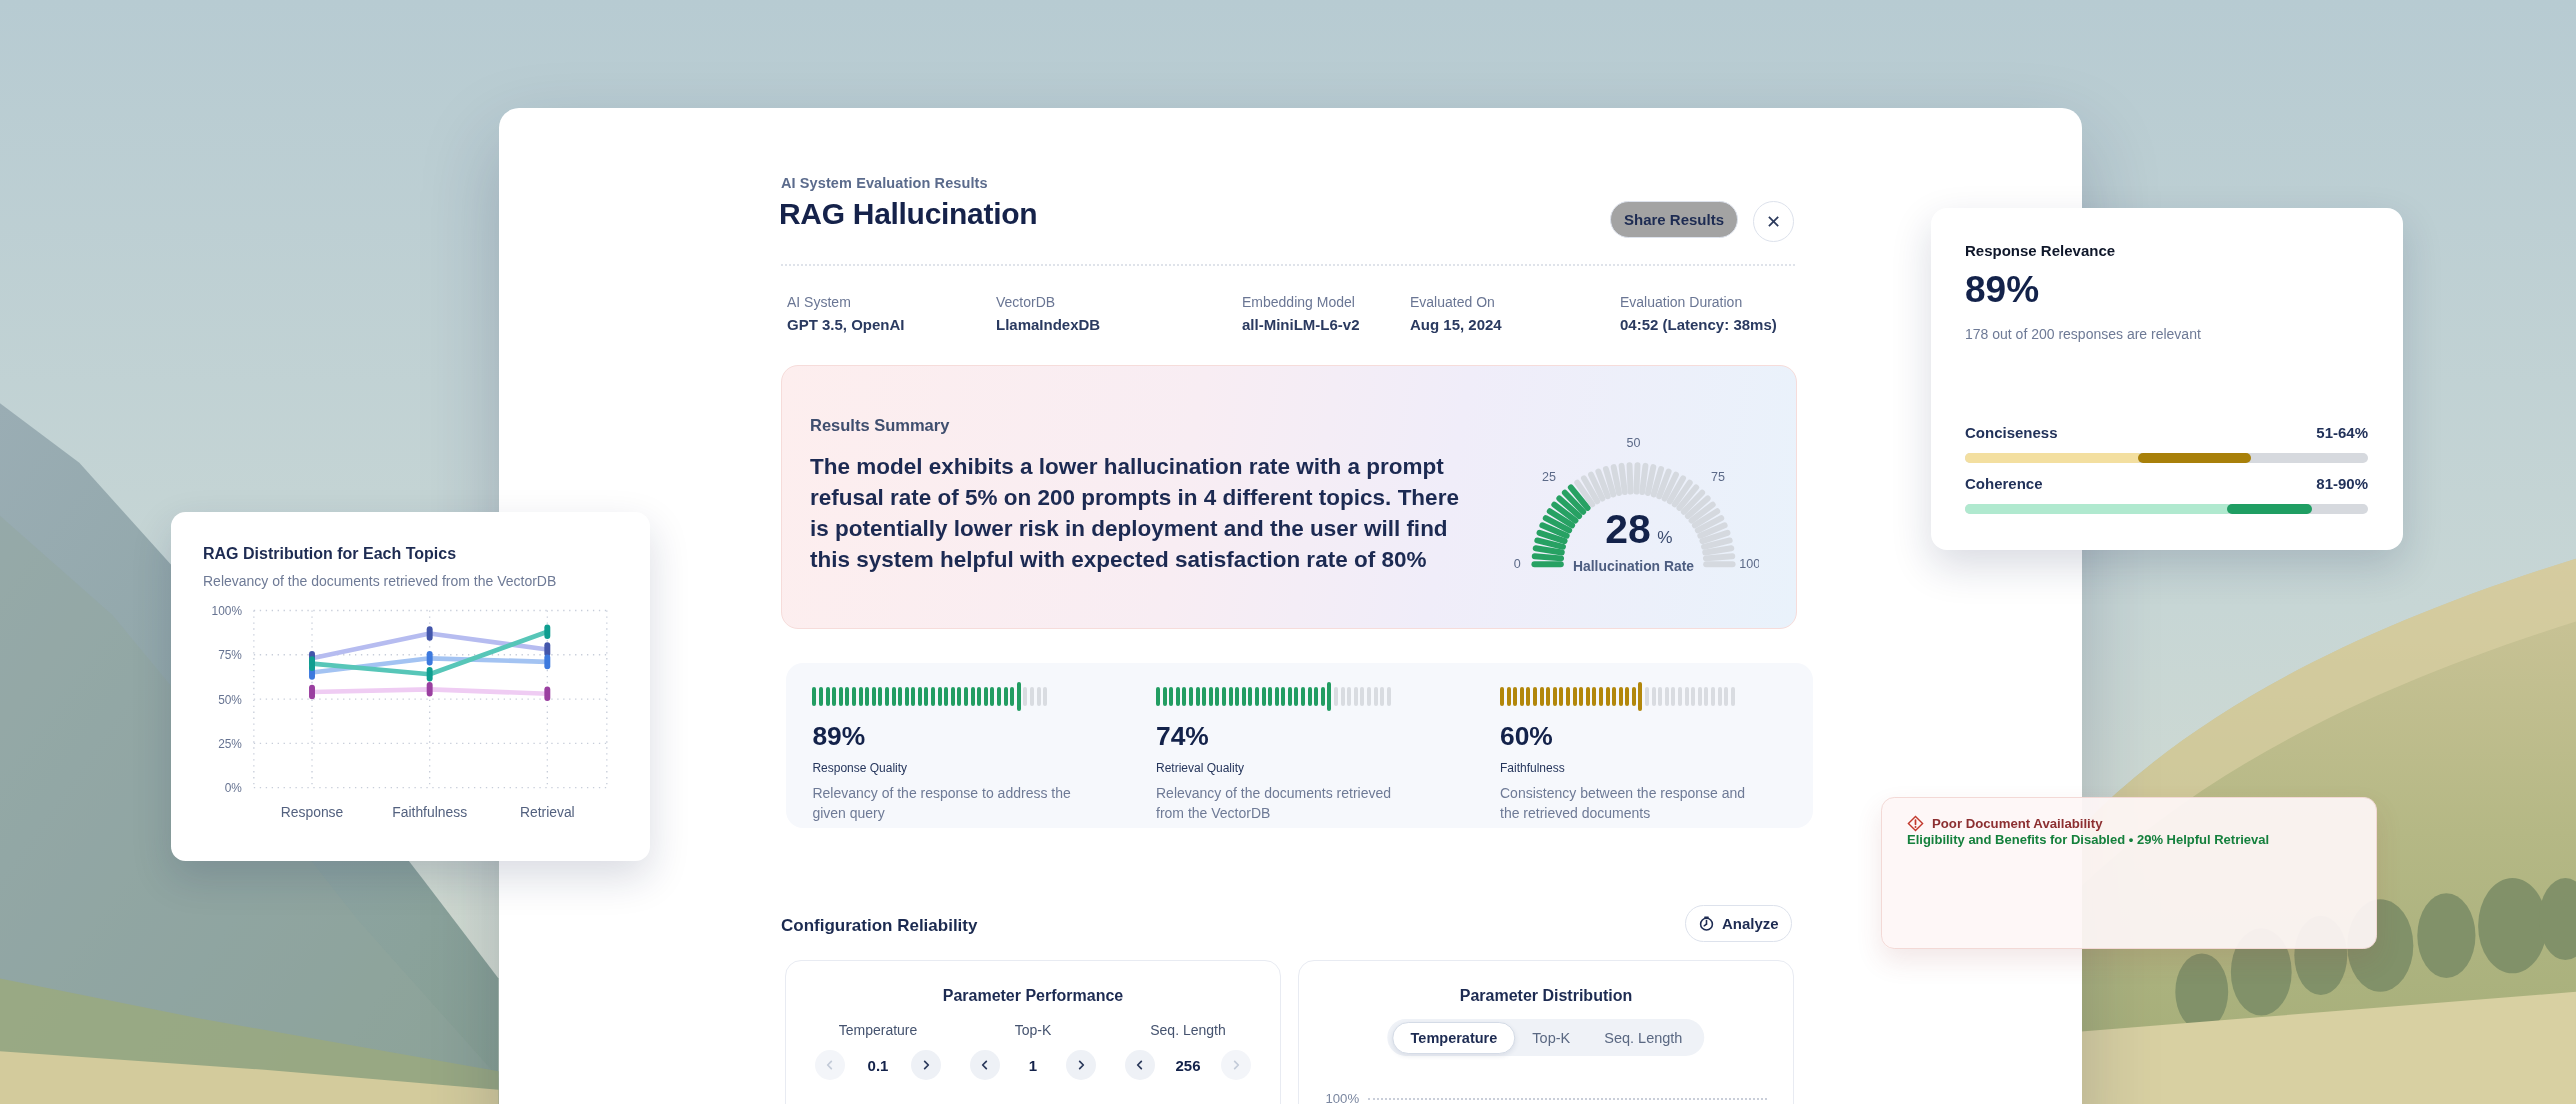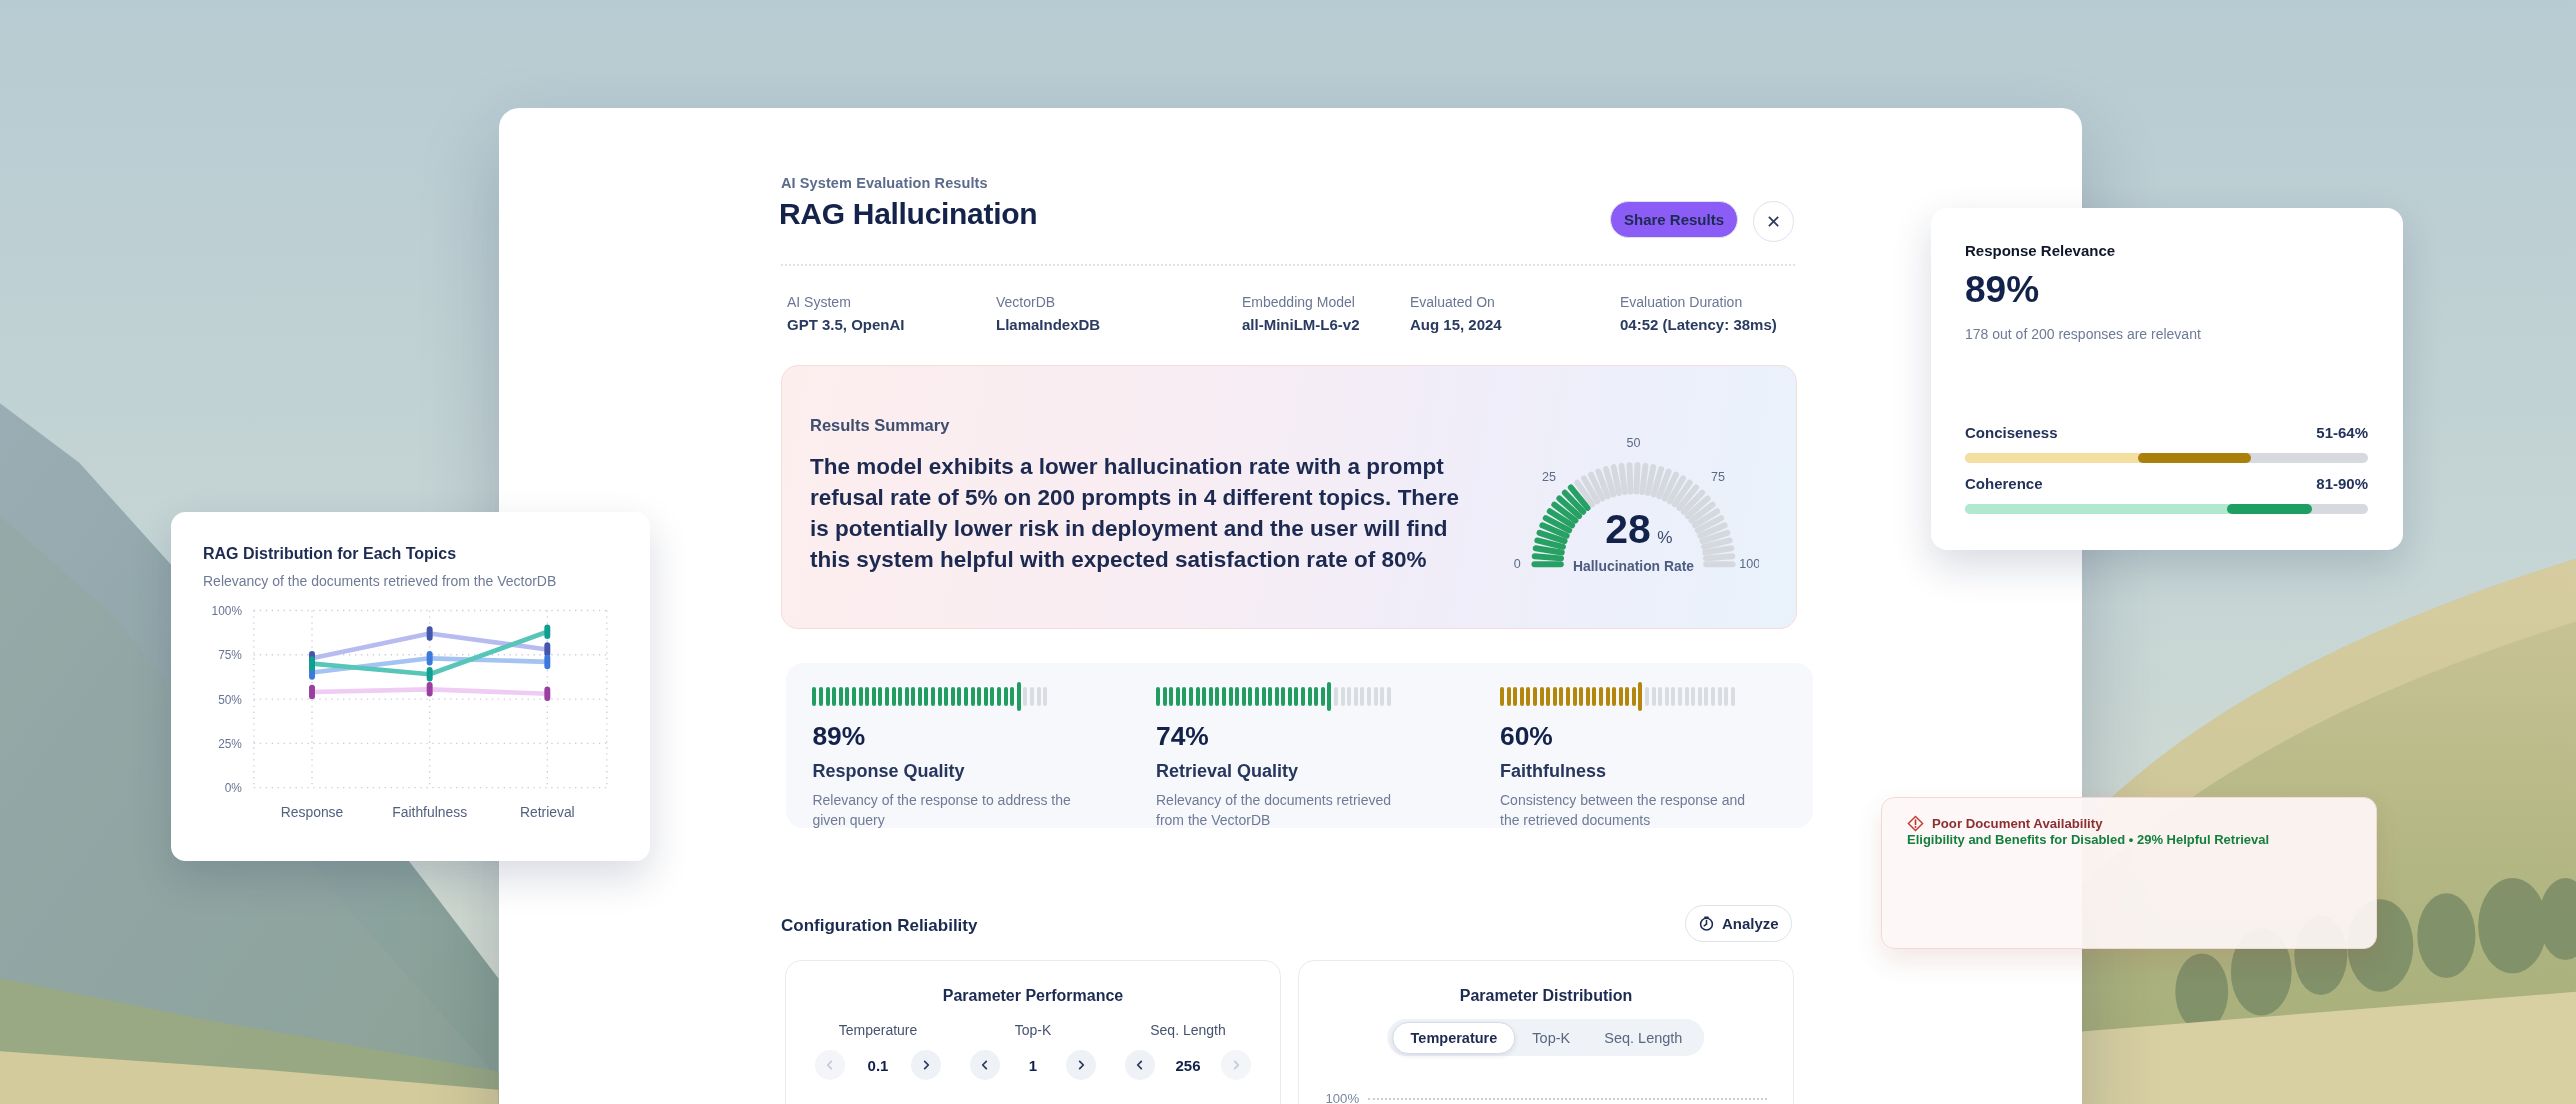--- a/index.html
+++ b/index.html
@@ -6,21 +6,21 @@
   .stage{position:relative;width:2576px;height:1104px;overflow:hidden;
          font-family:"Liberation Sans",sans-serif;color:#1d2b52;}
   .bg{position:absolute;inset:0;z-index:0;}
   
   .main-panel{position:absolute;left:499px;top:108px;width:1583px;height:1038px;
       background:#ffffff;border-radius:20px;z-index:1;
       box-shadow:0 33px 79px rgba(21,34,74,0.22);}
   .eyebrow{position:absolute;left:282px;top:67px;font-size:14.5px;font-weight:700;color:#5b6b8c;letter-spacing:0.1px;}
   .page-title{position:absolute;left:280px;top:89px;font-size:30px;font-weight:700;color:#15224a;letter-spacing:-0.3px;}
   .share-btn{position:absolute;left:1111px;top:93px;width:128px;height:37px;border-radius:18.5px;
-      background:#8b5cf6;border:1.3px solid #dde2ec;display:flex;align-items:center;justify-content:center;
+      background:#a3a3a3;border:1.3px solid #dde2ec;display:flex;align-items:center;justify-content:center;
       font-size:15px;font-weight:700;color:#1d2b52;cursor:pointer;box-sizing:border-box;}
   .close-btn{position:absolute;left:1254px;top:93px;width:41px;height:41px;border-radius:50%;
       background:#fff;border:1.3px solid #dde2ec;display:flex;align-items:center;justify-content:center;
       font-size:18px;color:#2c3a5c;cursor:pointer;box-sizing:border-box;}
   .head-divider{position:absolute;left:282px;top:156px;width:1014px;border-top:2px dotted #dfe3ea;}
   .meta-row{position:absolute;left:0;top:186px;width:100%;}
   .meta-col{position:absolute;top:0;}
   .meta-label{font-size:14px;color:#6a7694;font-weight:400;}
   .meta-value{font-size:15px;color:#2a3a60;font-weight:600;margin-top:6px;}
   
@@ -32,21 +32,21 @@
       font-weight:700;color:#1c2a52;}
   .gauge-wrap{position:absolute;left:726px;top:66px;width:251px;height:162px;}
   
   .metrics{position:absolute;left:287px;top:555px;width:1027px;height:165px;background:#f6f8fc;border-radius:17px;}
   .metric{position:absolute;top:18.5px;width:298px;}
   .metric.m0{left:26.4px}.metric.m1{left:370px}.metric.m2{left:714px}
   .tickbar{display:flex;align-items:center;height:30px;}
   .tickbar span{display:inline-block;width:4px;border-radius:2px;margin-right:2.6px;height:18.5px;}
   .tickbar span.edge{height:29px;}
   .metric-value{font-size:26.4px;font-weight:700;color:#13224a;margin-top:9.3px;}
-  .metric-name{font-size:18px;font-weight:700;color:#26365c;margin-top:9.3px;}
+  .metric-name{font-size:12px;font-weight:400;color:#26365c;margin-top:9.3px;}
   .metric-desc{font-size:14px;line-height:20px;color:#6e7a96;margin-top:8px;width:264px;}
   
   .config-head{position:absolute;left:282px;top:808px;font-size:17px;font-weight:700;color:#1b2a50;}
   .analyze-btn{position:absolute;left:1186px;top:797px;width:107px;height:37px;border-radius:18.5px;background:#fff;
       border:1.3px solid #dde2ec;display:flex;align-items:center;justify-content:center;gap:6.6px;
       font-size:15px;font-weight:600;color:#1d2b52;cursor:pointer;box-sizing:border-box;}
   .param-card{position:absolute;top:852px;width:496px;height:278px;background:#fff;border:1.3px solid #e8ebf2;
       border-radius:16px;box-sizing:border-box;}
   .param-card.left{left:286px}.param-card.right{left:799px}
   .param-title{position:absolute;left:0;top:26.4px;width:100%;text-align:center;font-size:16px;font-weight:700;color:#1d2b52;}

